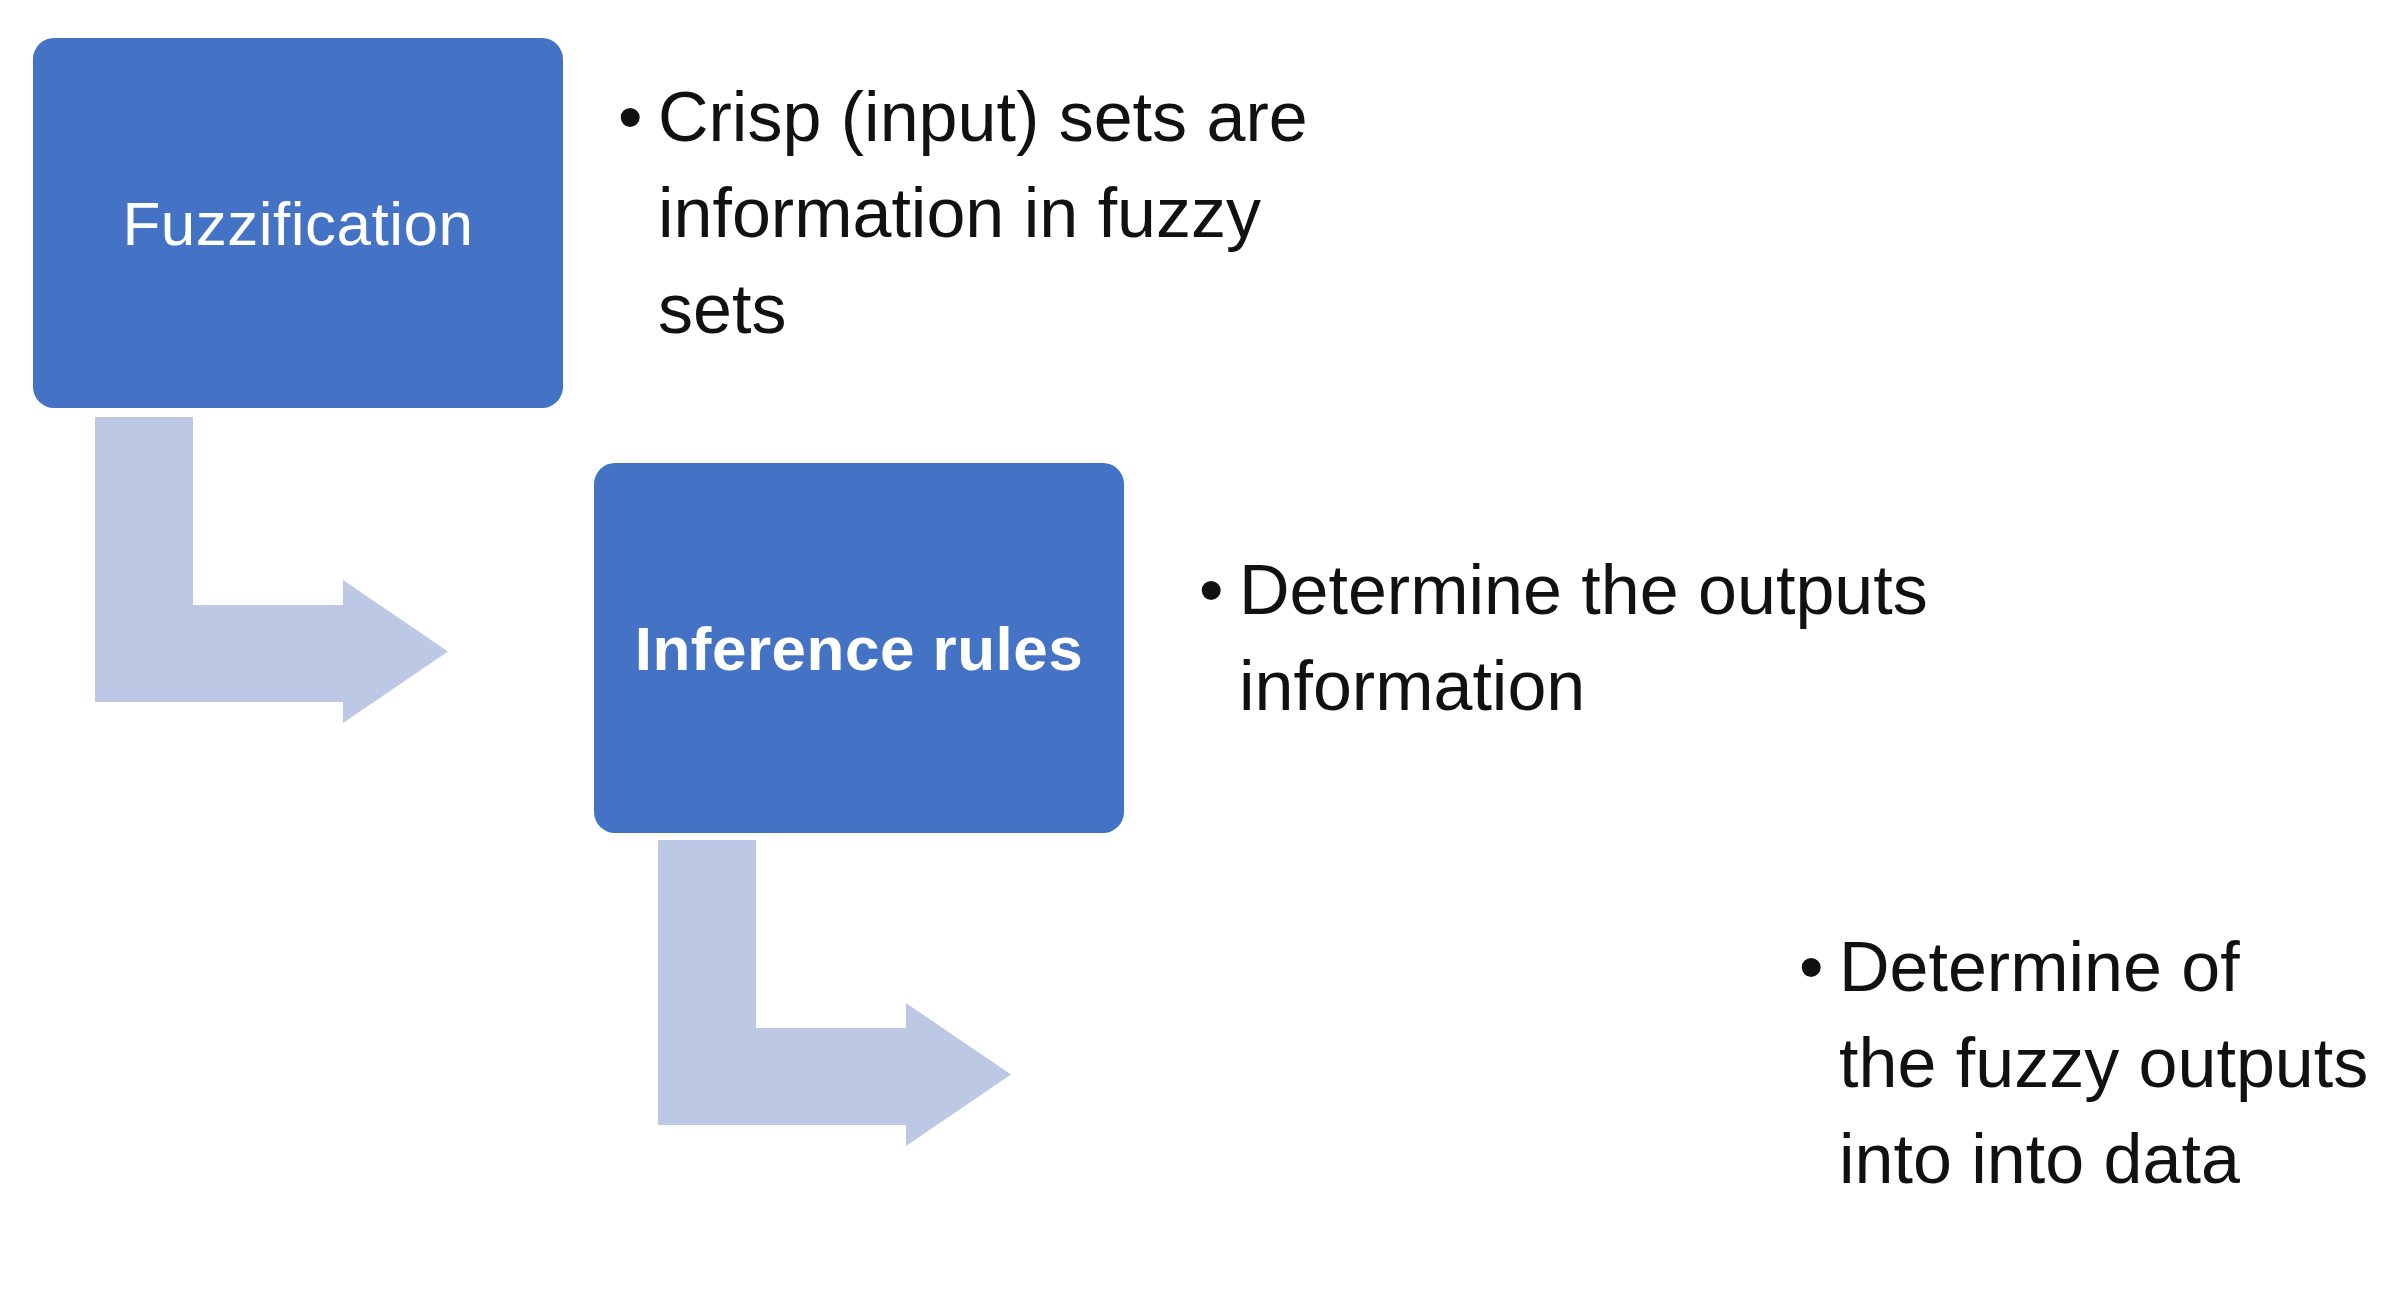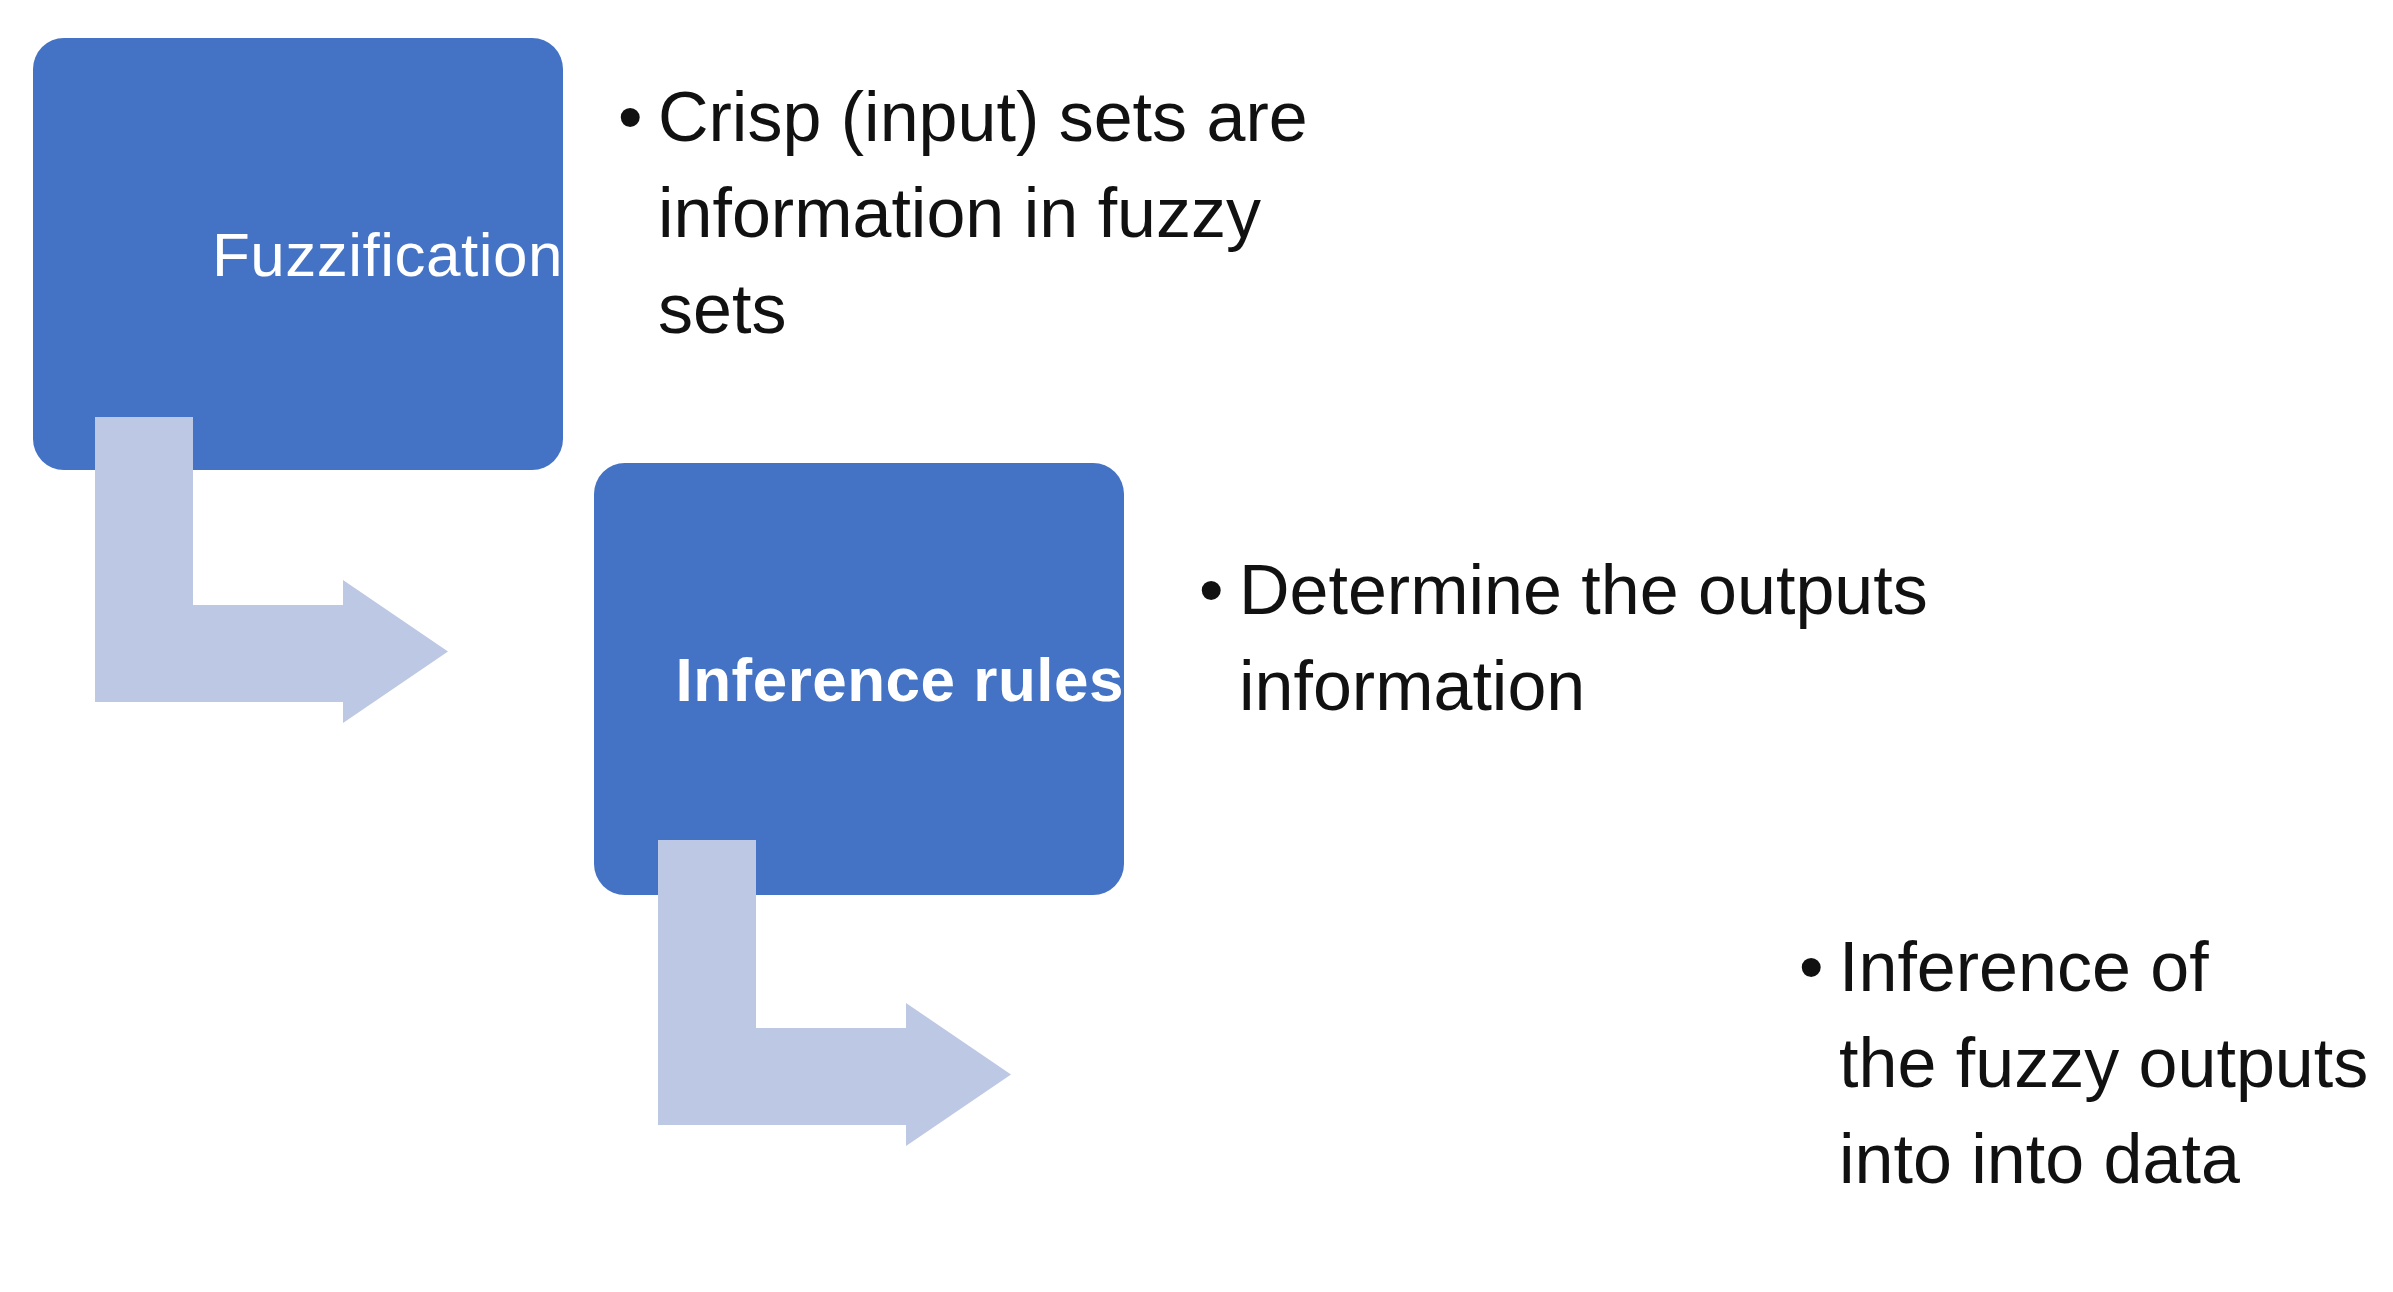--- a/index.html
+++ b/index.html
@@ -11,26 +11,26 @@
   .canvas {
     position: relative;
     width: 2393px;
     height: 1292px;
     background: var(--background, #ffffff);
     overflow: hidden;
   }
   .box {
     position: absolute;
     width: 530px;
-    height: 432px;
-    border-radius: 31px;
+    height: 370px;
+    border-radius: 21px;
     background: var(--box-fill, #4472c4);
     display: flex;
     align-items: center;
-    justify-content: flex-end;
+    justify-content: center;
   }
   .box-label {
     color: var(--box-label, #ffffff);
     font-size: 62px;
     letter-spacing: 0.5px;
     white-space: nowrap;
   }
   .box-1 { left: 33px;   top: 38px;  }
   .box-2 { left: 594px;  top: 463px; font-weight: bold; }
   .box-3 { left: 1163px; top: 870px; }
@@ -94,19 +94,19 @@
     </div>
   </div>
 
   <svg class="arrow arrow-2" viewBox="0 0 353 306" aria-hidden="true">
     <polygon points="0,0 98,0 98,188 248,188 248,163 353,234.5 248,306 248,285 0,285"></polygon>
   </svg>
 
   <div class="desc desc-3">
     <span class="marker">•</span>
     <div class="lines">
-      <span>Inference of</span>
+      <span>Determine of</span>
       <span>the fuzzy outputs</span>
       <span>into into data</span>
     </div>
   </div>
 
 </div>
 
 </body></html>

